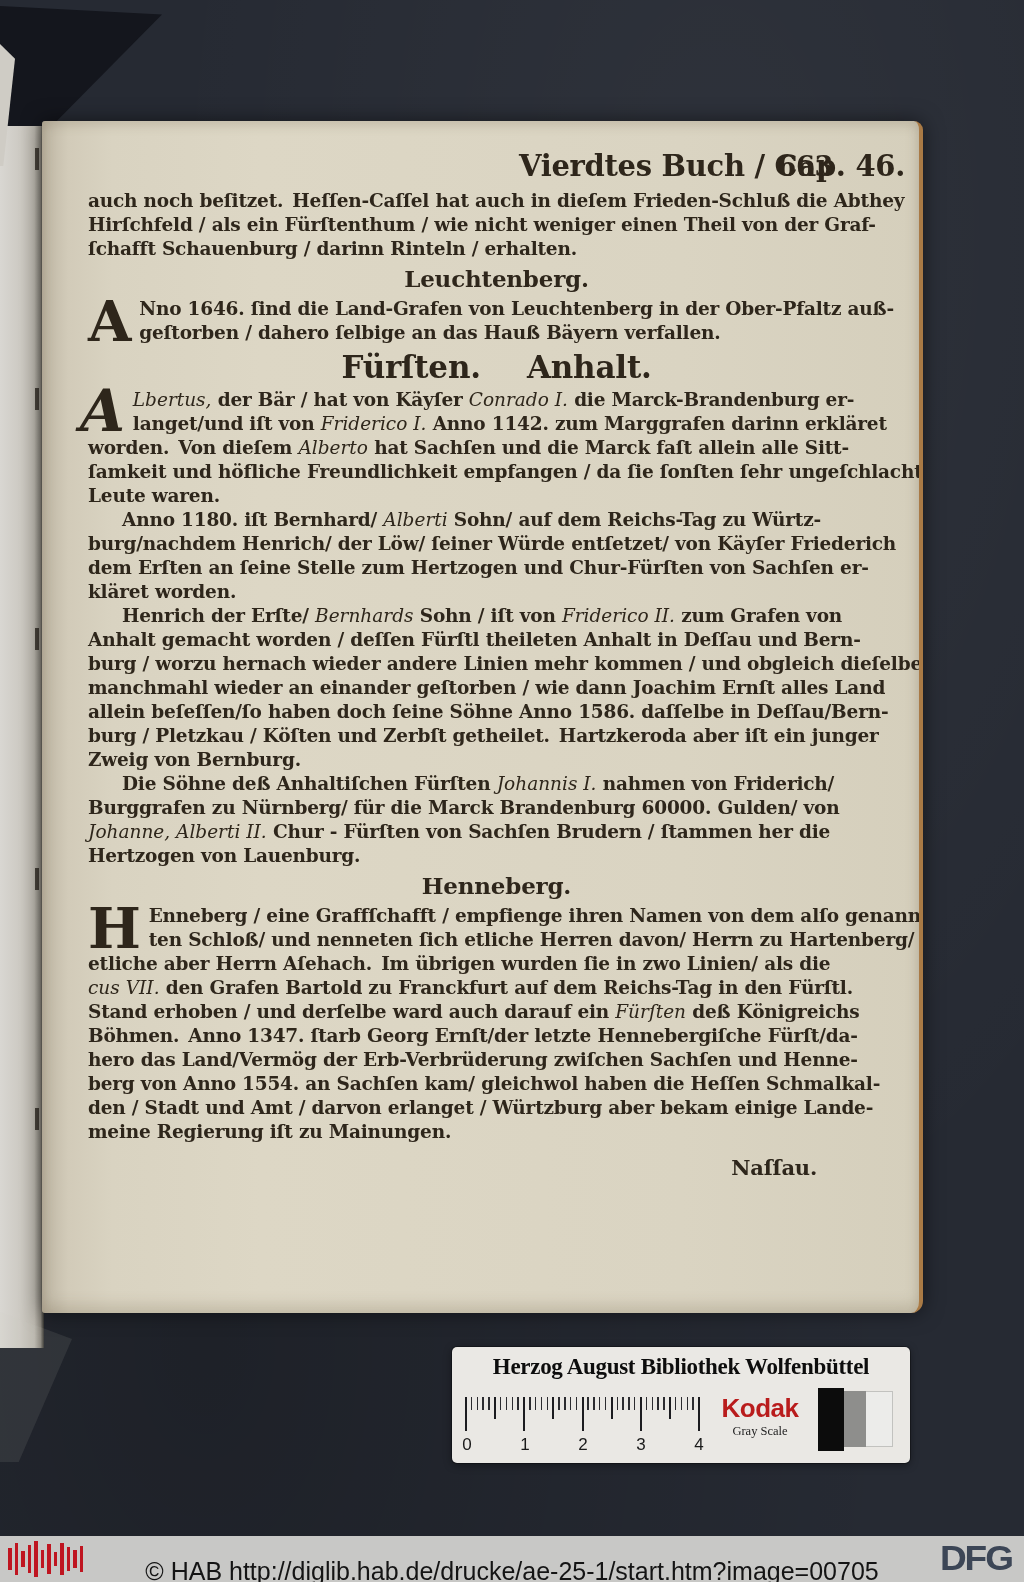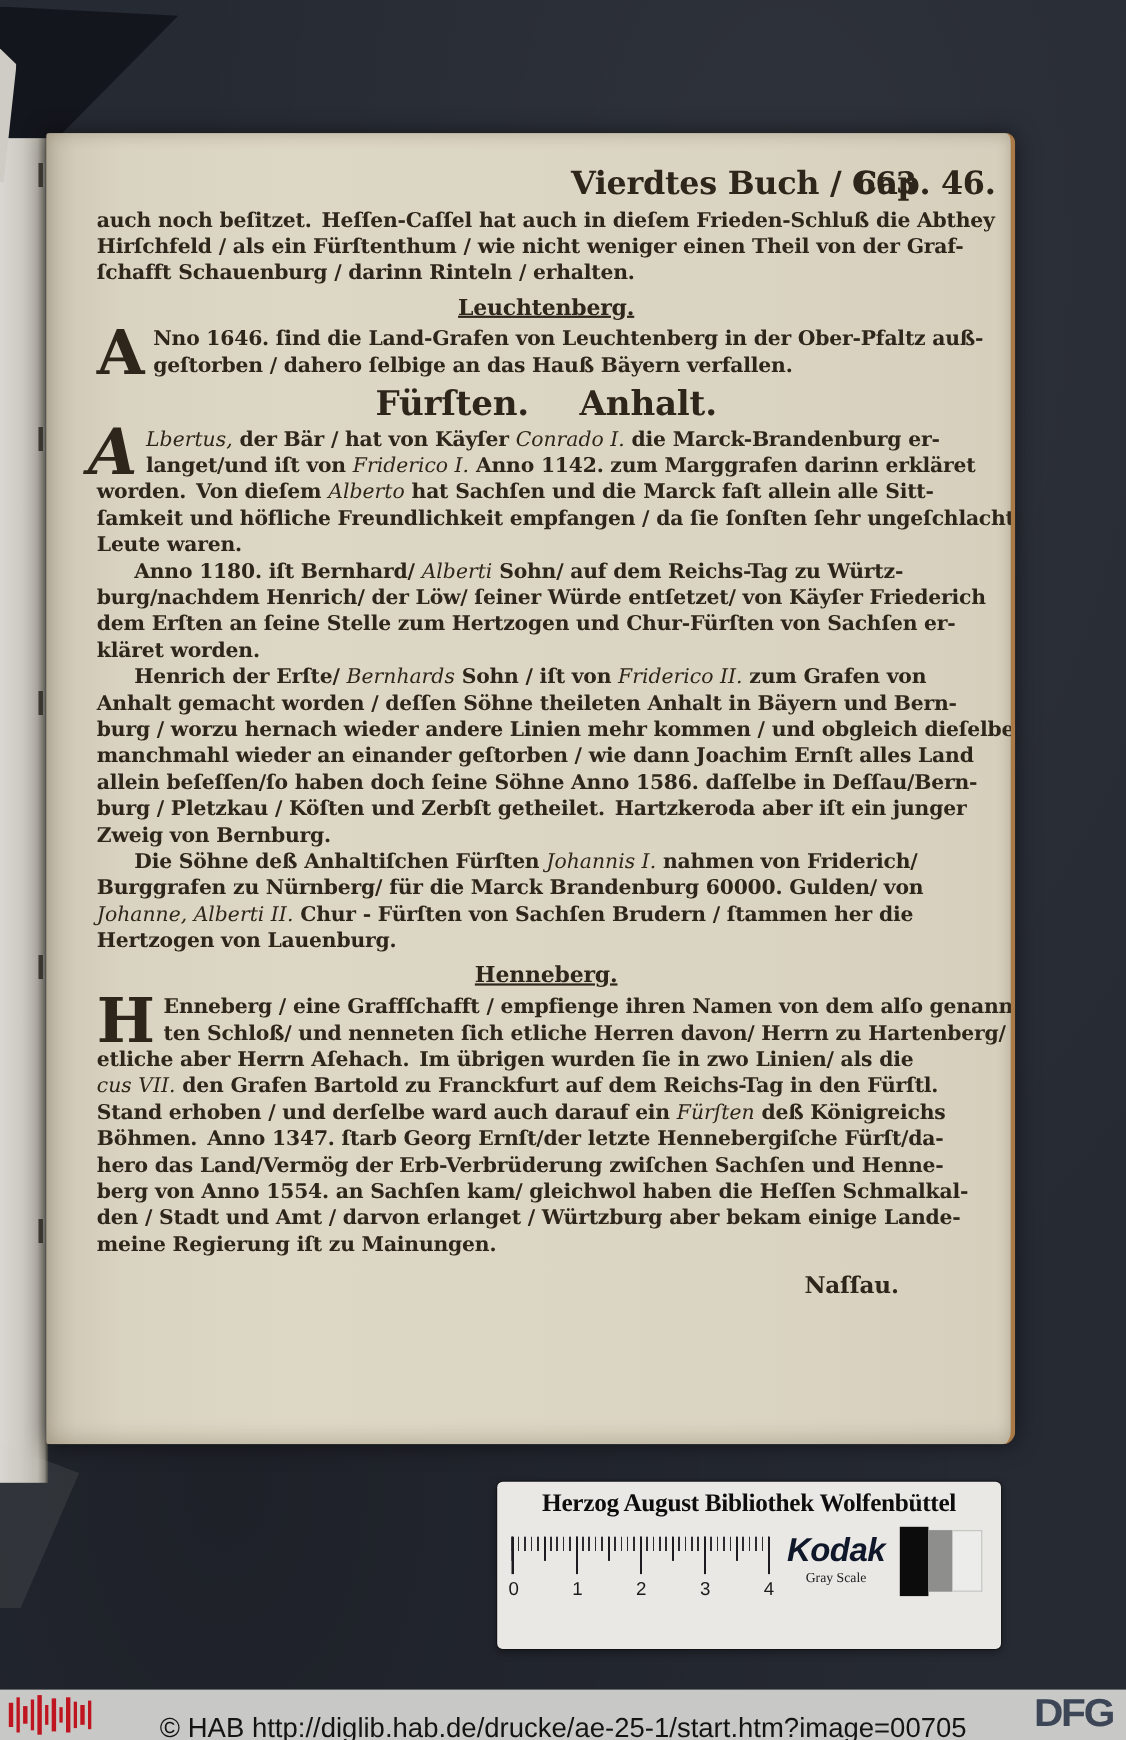--- a/index.html
+++ b/index.html
@@ -28,44 +28,44 @@
     overflow:hidden;color:#2e261b;}
   .page-inner{padding:28px 14px 0 46px;}
   .page-header{position:relative;text-align:right;font-weight:bold;font-size:29px;letter-spacing:-0.3px;height:40px;}
   .page-number{position:absolute;right:72px;top:2px;font-size:27px;font-weight:bold;}
   .body-text{font-size:18.5px;line-height:24px;font-weight:bold;letter-spacing:-0.2px;}
   .body-text .line{white-space:nowrap;}
   .body-text i{font-style:italic;font-weight:500;letter-spacing:0;}
   .para{overflow:visible;}
   .para.indent div.line:first-of-type{text-indent:34px;}
   .heading{text-align:center;font-weight:bold;}
-  .heading.md{font-size:20px;line-height:32px;margin:2px 0;text-decoration:underline;}
+  .heading.md{font-size:23px;line-height:32px;margin:2px 0;}
   .heading.lg{font-size:31px;line-height:38px;margin:3px 0 2px;}
   .drop{float:left;font-weight:bold;}
   .drop.fraktur{font-size:56px;line-height:44px;margin:2px 8px 0 0;}
   .drop.ital{font-style:italic;font-size:58px;line-height:46px;margin:0 8px 0 -8px;}
   .catchword{text-align:right;padding-right:88px;margin-top:12px;font-size:21px;font-weight:bold;}
   
-  .kodak-card{position:absolute;left:452px;top:1347px;width:458px;height:152px;background:#eae8e4;
+  .kodak-card{position:absolute;left:452px;top:1347px;width:458px;height:116px;background:#eae8e4;
     border-radius:5px;box-shadow:0 0 0 1px rgba(0,0,0,0.3),0 2px 8px rgba(0,0,0,0.4);}
   .kodak-title{position:absolute;top:7px;left:0;width:100%;text-align:center;white-space:nowrap;
     font-family:"Liberation Serif",serif;font-weight:bold;font-size:23px;letter-spacing:-0.3px;color:#0d0d0d;}
   .ruler{position:absolute;left:13px;top:50px;width:240px;height:60px;}
   .ruler-ticks{position:absolute;left:0;top:0;width:236px;height:34px;
     background-image:
       repeating-linear-gradient(90deg,#1c1c20 0 2px,transparent 2px 58.3px),
       repeating-linear-gradient(90deg,#1c1c20 0 1.8px,transparent 1.8px 29.15px),
       repeating-linear-gradient(90deg,#2c2c30 0 1.4px,transparent 1.4px 5.83px);
     background-size:236px 34px,234px 22px,234px 13px;
     background-repeat:no-repeat;}
   .ruler-num{position:absolute;top:38px;transform:translateX(-50%);
     font-family:"Liberation Sans",sans-serif;font-size:17px;color:#1a1a1a;}
   .rn0{left:2px;} .rn1{left:60px;} .rn2{left:118px;} .rn3{left:176px;} .rn4{left:234px;}
   .kodak-brand{position:absolute;left:258px;top:46px;width:100px;text-align:center;}
-  .kodak-word{font-family:"Liberation Sans",sans-serif;font-weight:bold;font-size:30px;letter-spacing:-0.5px;color:#0f172a;font-style:italic;}
+  .kodak-word{font-family:"Liberation Sans",sans-serif;font-weight:bold;font-size:26px;letter-spacing:-0.5px;color:#b91c1c;}
   .kodak-sub{font-family:Liberation Serif, serif;font-size:12.5px;color:#222;margin-top:0px;}
   .patches{position:absolute;left:366px;top:41px;display:flex;align-items:flex-start;}
   .patch-black{width:26px;height:63px;background:#0c0c0c;}
   .patch-gray{width:22px;height:56px;background:#8e8e8c;margin-top:3px;}
   .patch-white{width:27px;height:56px;background:#ececea;border:1px solid #c2c2bf;border-left:none;margin-top:3px;box-sizing:border-box;}
   
   .footer-bar{position:absolute;left:0;top:1536px;width:1024px;height:46px;background:#c8c8c6;}
   .hab-logo{position:absolute;left:8px;top:4px;height:38px;display:flex;align-items:center;gap:3px;}
   .hab-logo i{display:block;width:3.5px;background:#bf1520;}
   .hab-logo i:nth-child(1){height:22px;} .hab-logo i:nth-child(2){height:32px;}
@@ -119,21 +119,21 @@
             <div class="line">Leute waren.</div>
           </div>
           <div class="para indent">
             <div class="line">Anno 1180. iſt Bernhard/ <i>Alberti</i> Sohn/ auf dem Reichs-Tag zu Würtz-</div>
             <div class="line">burg/nachdem Henrich/ der Löw/ ſeiner Würde entſetzet/ von Käyſer Friederich</div>
             <div class="line">dem Erſten an ſeine Stelle zum Hertzogen und Chur-Fürſten von Sachſen er-</div>
             <div class="line">kläret worden.</div>
           </div>
           <div class="para indent">
             <div class="line">Henrich der Erſte/ <i>Bernhards</i> Sohn / iſt von <i>Friderico II.</i> zum Grafen von</div>
-            <div class="line">Anhalt gemacht worden / deſſen Söhne theileten Anhalt in Bäyern und Bern-</div>
+            <div class="line">Anhalt gemacht worden / deſſen Fürſtl theileten Anhalt in Deſſau und Bern-</div>
             <div class="line">burg / worzu hernach wieder andere Linien mehr kommen / und obgleich dieſelbe</div>
             <div class="line">manchmahl wieder an einander geſtorben / wie dann Joachim Ernſt alles Land</div>
             <div class="line">allein beſeſſen/ſo haben doch ſeine Söhne Anno 1586. daſſelbe in Deſſau/Bern-</div>
             <div class="line">burg / Pletzkau / Köſten und Zerbſt getheilet. Hartzkeroda aber iſt ein junger</div>
             <div class="line">Zweig von Bernburg.</div>
           </div>
           <div class="para indent">
             <div class="line">Die Söhne deß Anhaltiſchen Fürſten <i>Johannis I.</i> nahmen von Friderich/</div>
             <div class="line">Burggrafen zu Nürnberg/ für die Marck Brandenburg 60000. Gulden/ von</div>
             <div class="line"><i>Johanne, Alberti II.</i> Chur - Fürſten von Sachſen Brudern / ſtammen her die</div>

